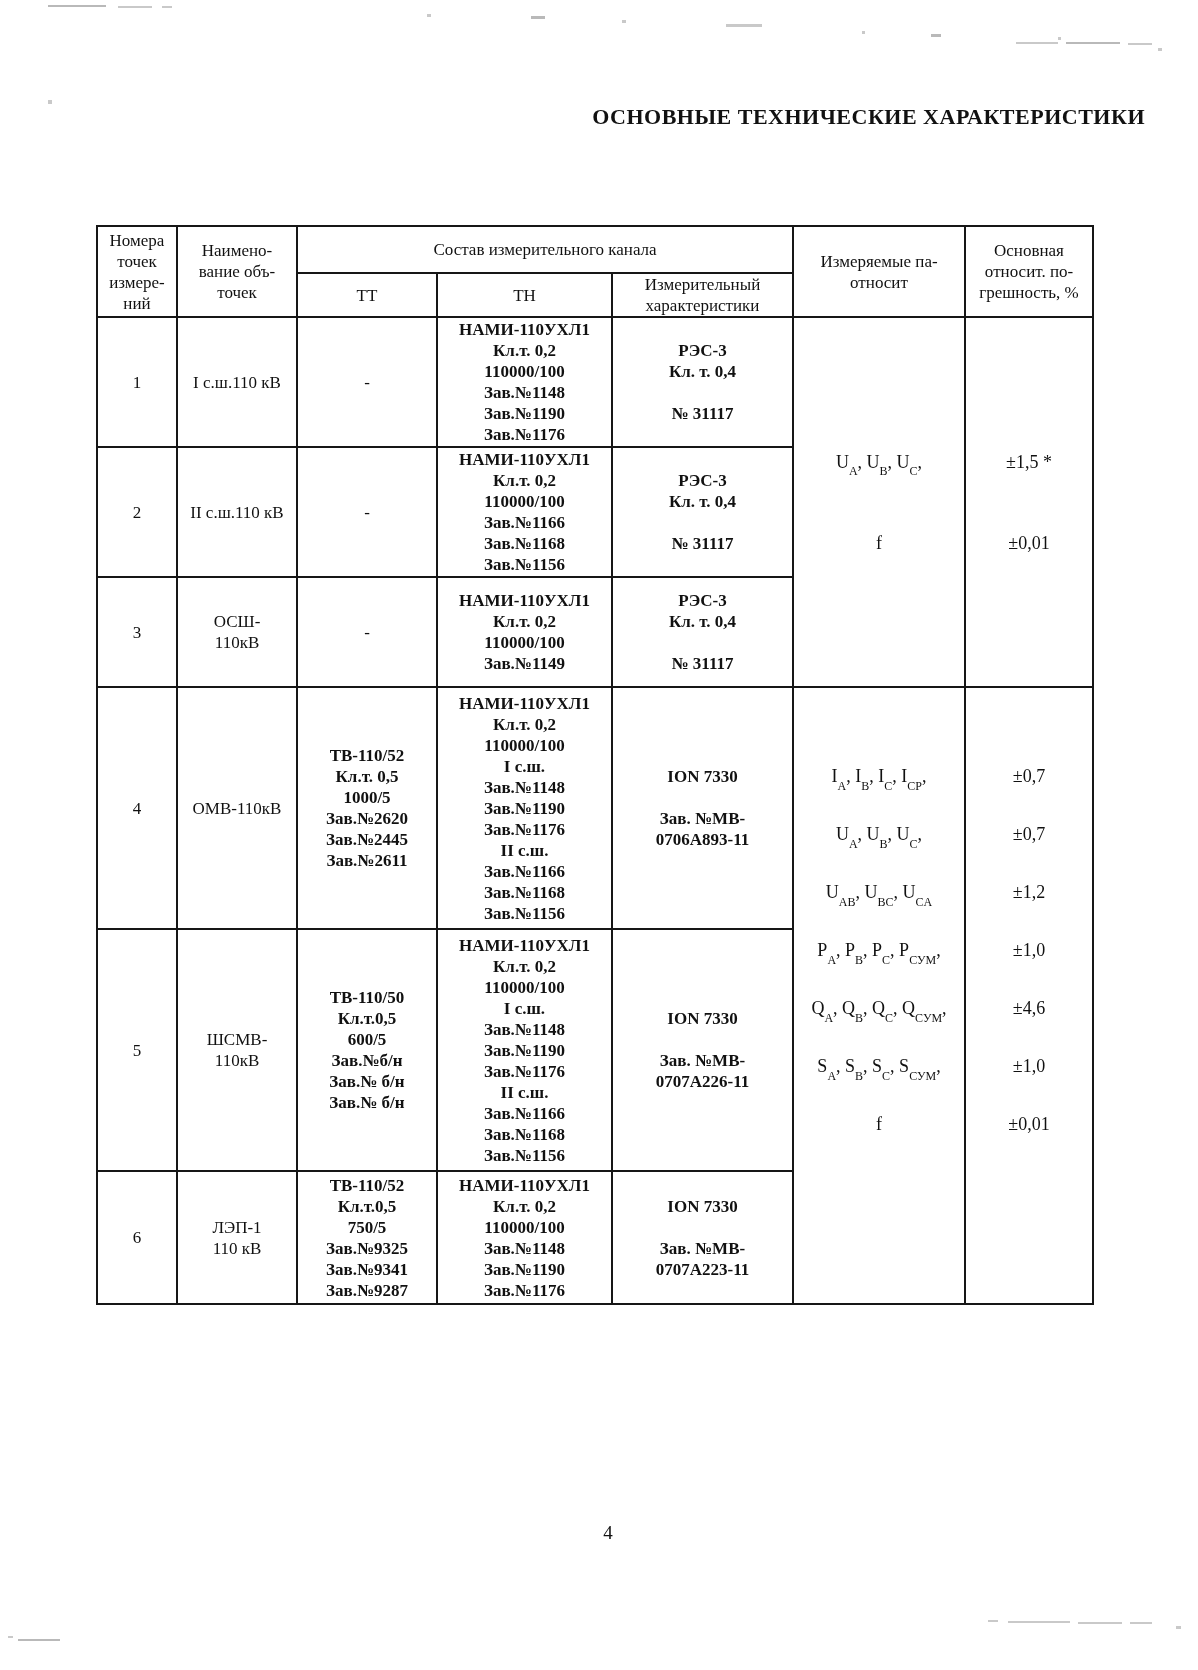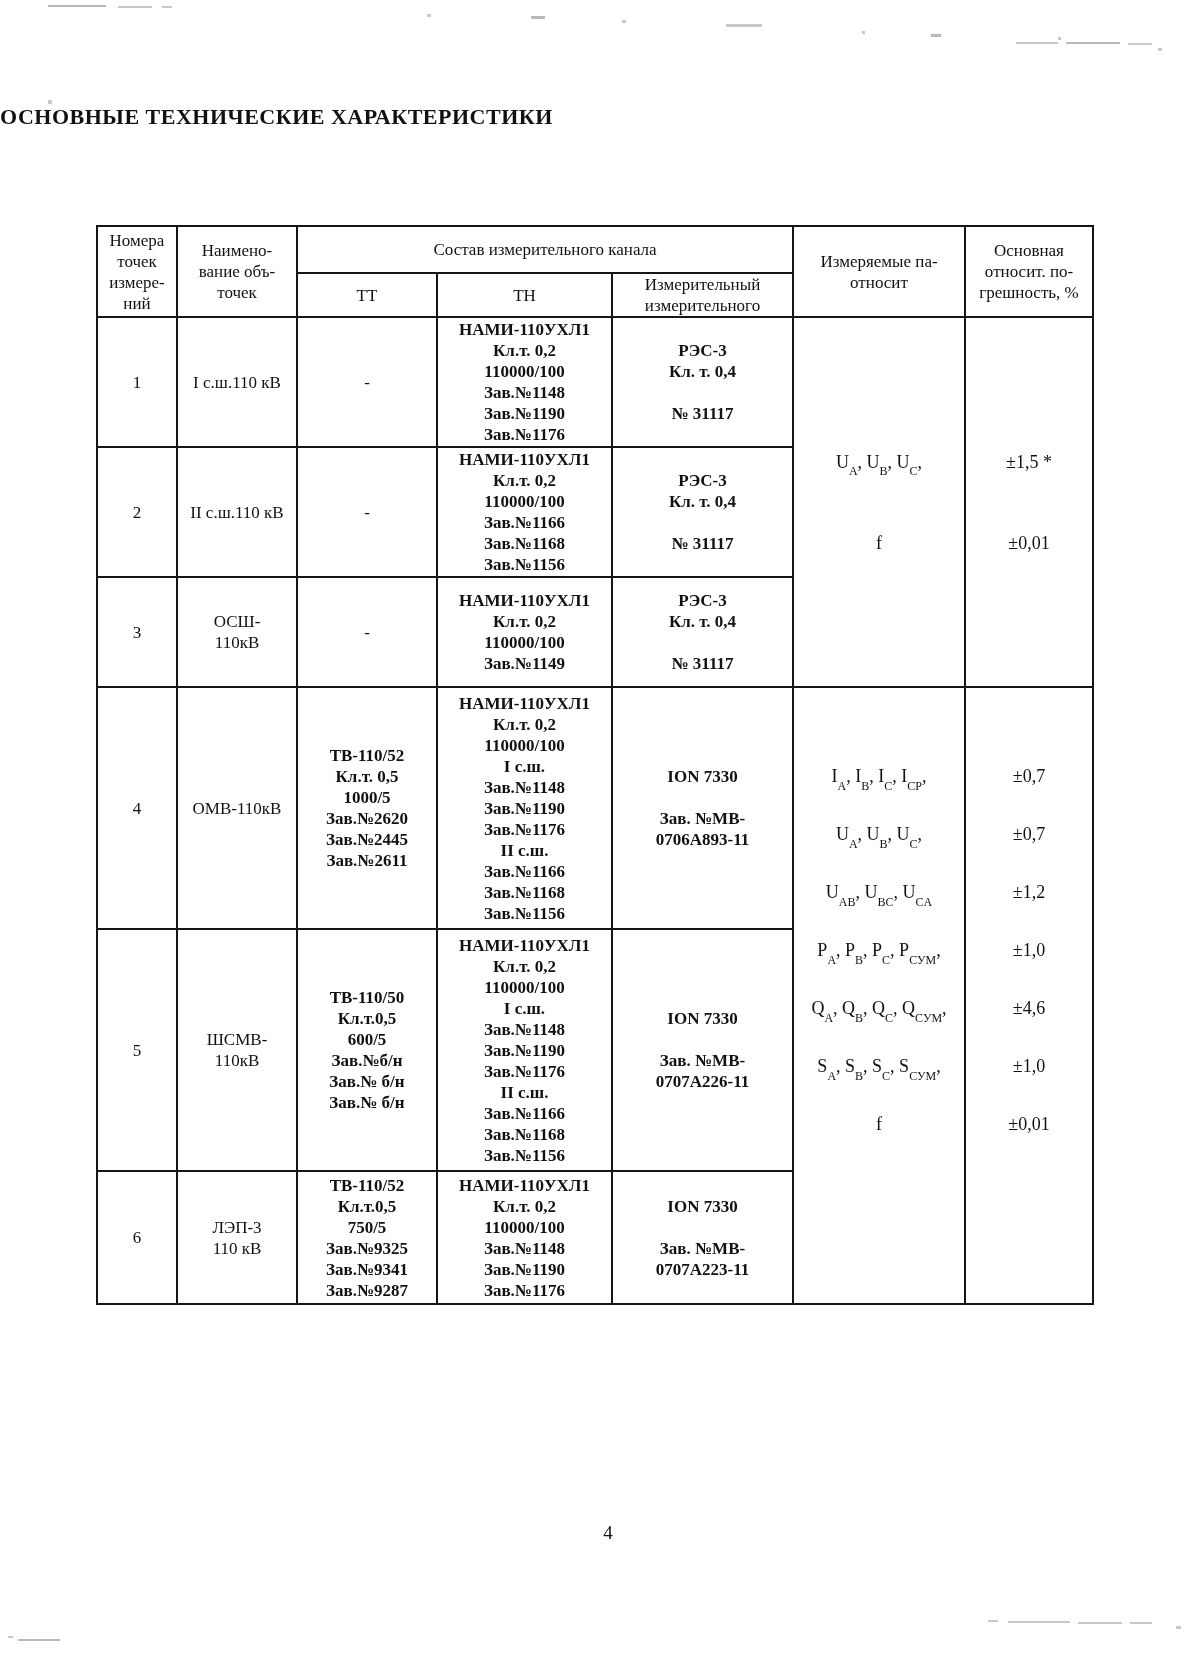--- a/index.html
+++ b/index.html
@@ -6,21 +6,21 @@
   .page{
     position:relative;
     width:1198px;height:1670px;
     background:#fff;
     font-family:"Liberation Serif","DejaVu Serif",serif;
     color:#111;
     overflow:hidden;
   }
   .doc-title{
     position:absolute;top:104px;left:0;width:1145px;
-    text-align:left;
+    text-align:right;
     font-size:22px;font-weight:bold;
     letter-spacing:0.5px;
     margin:0;
   }
   .table-caption{
     position:absolute;top:188px;left:145px;
     font-size:19px;
   }
   table.mtable{
     position:absolute;top:225px;left:96px;
@@ -109,21 +109,21 @@
 относит</td>
         <td class="hcell" rowspan="2">Основная
 относит. по-
 грешность, %</td>
       </tr>
 
       <tr style="height:36px">
         <td class="hcell">ТТ</td>
         <td class="hcell">ТН</td>
         <td class="hcell">Измерительный
-измерительного</td>
+характеристики</td>
       </tr>
 
       <tr style="height:130px">
         <td>1</td>
         <td>I с.ш.110 кВ</td>
         <td>-</td>
         <td class="block">НАМИ-110УХЛ1
 Кл.т. 0,2
 110000/100
 Зав.№1148
@@ -244,21 +244,21 @@
 Зав.№1168
 Зав.№1156</td>
         <td class="block">ION 7330
 
 Зав. №МВ-
 0707А226-11</td>
       </tr>
 
       <tr style="height:133px">
         <td>6</td>
-        <td>ЛЭП-3
+        <td>ЛЭП-1
 110 кВ</td>
         <td class="block">ТВ-110/52
 Кл.т.0,5
 750/5
 Зав.№9325
 Зав.№9341
 Зав.№9287</td>
         <td class="block">НАМИ-110УХЛ1
 Кл.т. 0,2
 110000/100

